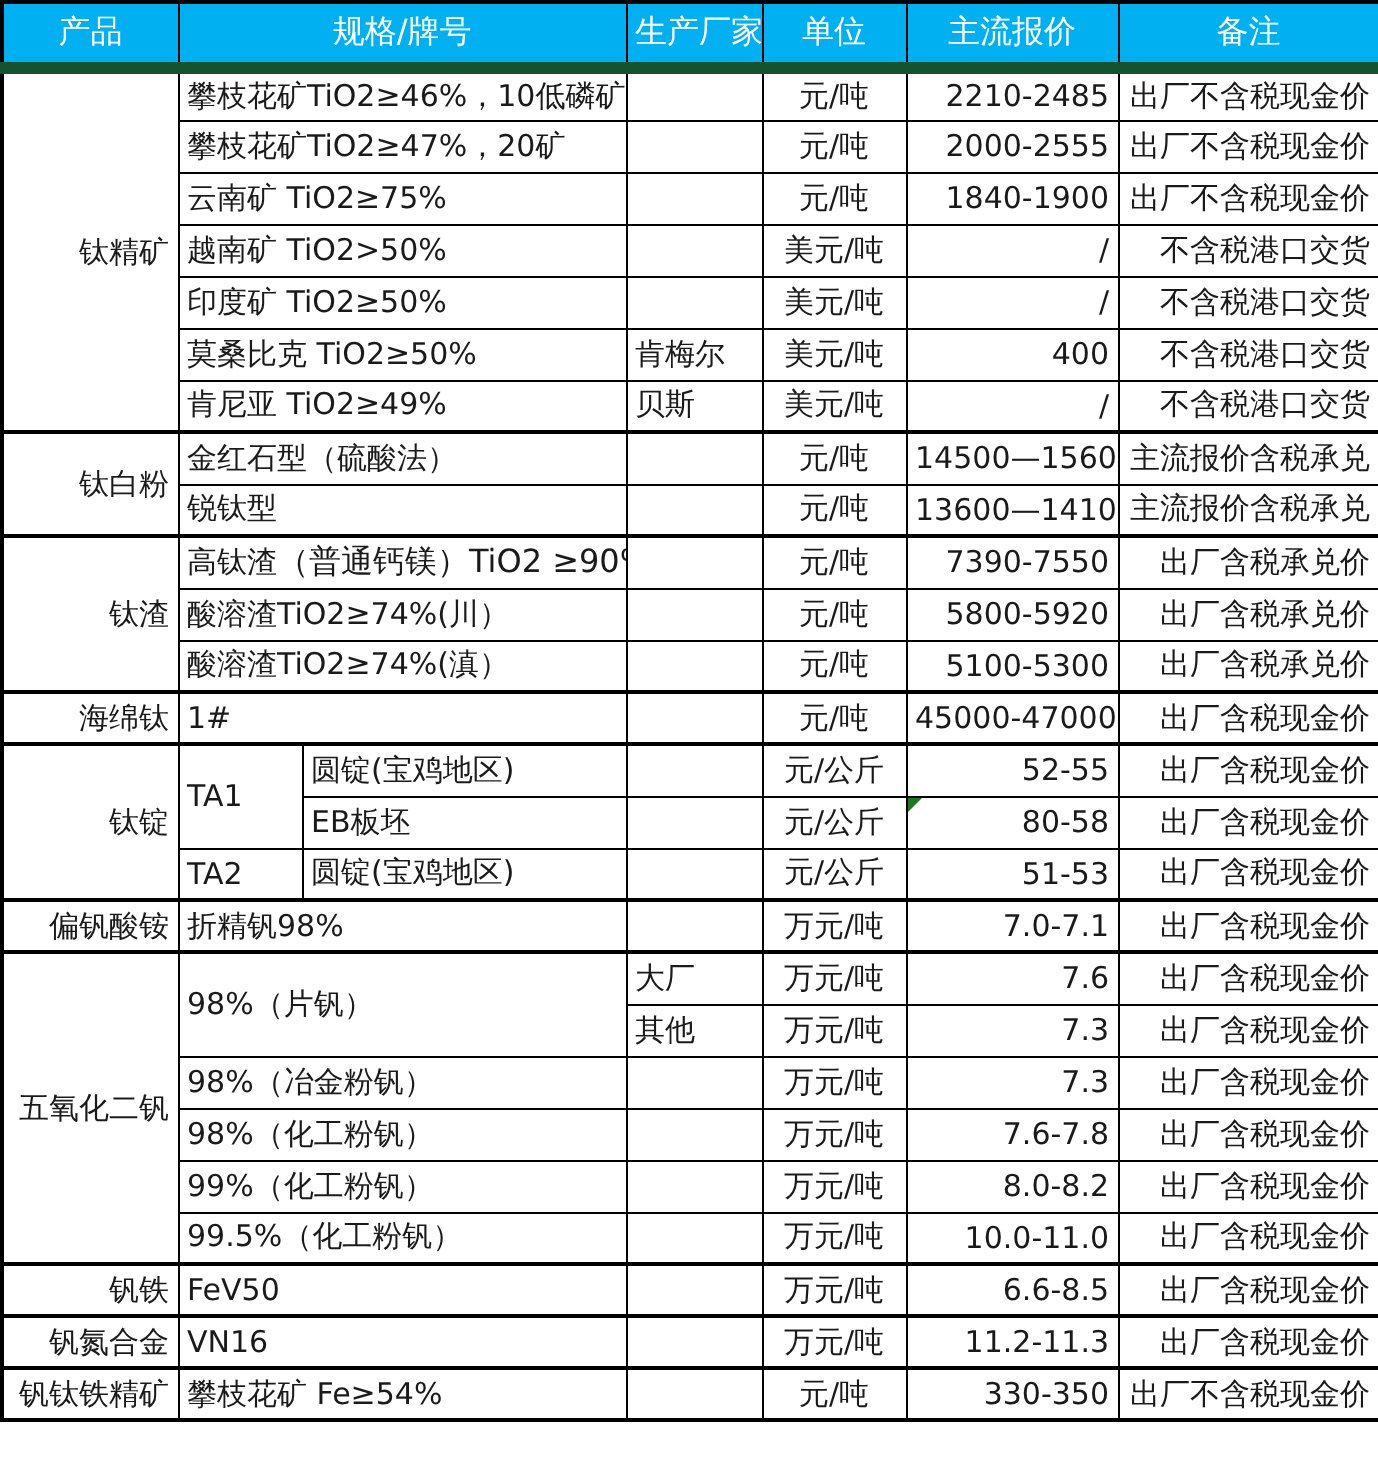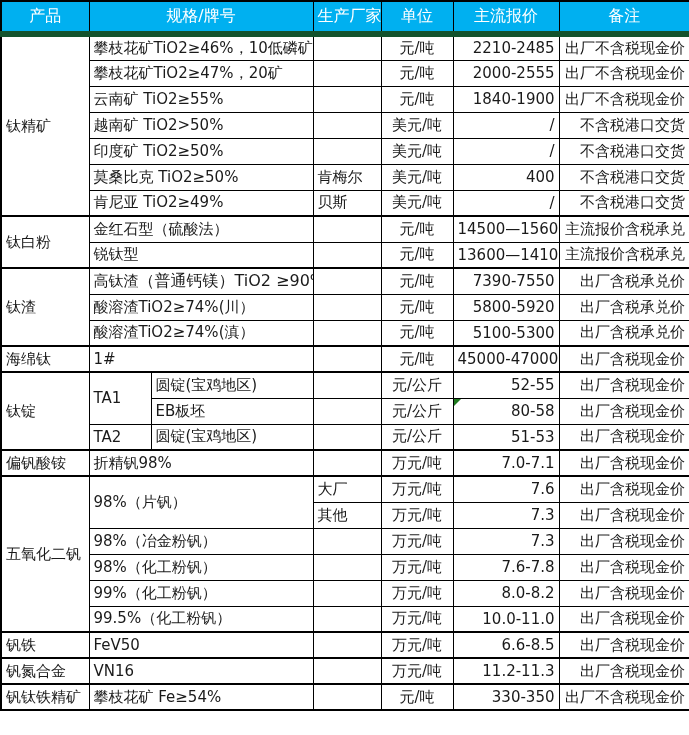--- a/index.html
+++ b/index.html
@@ -37,21 +37,21 @@
     font-weight: 500;
     text-align: center;
     border-bottom: 6px solid #14532d;
   }
   table.price-table td {
     height: 26px;
     font-size: 15px;
     color: #1a1a1a;
   }
   tr.group-start td { border-top: 2px solid #000; }
-  .c-product { text-align: left; }
+  .c-product { text-align: right; }
   .c-spec    { text-align: left; font-size: 14.5px; margin-left: 20px; }
   .c-maker   { text-align: left; }
   .c-unit    { text-align: center; margin-left: 26px; }
   .c-price   { text-align: right; font-size: 16px; position: relative; }
   .c-note    { text-align: right; }
   .spec-small { font-size: 16px; }
   .corner-marker {
     position: absolute;
     top: 0; left: 0;
     width: 0; height: 0;
@@ -93,21 +93,21 @@
           <td class="c-note">出厂不含税现金价</td>
         </tr>
         <tr>
           <td class="c-spec" colspan="2">攀枝花矿TiO2≥47%，20矿</td>
           <td class="c-maker"></td>
           <td class="c-unit">元/吨</td>
           <td class="c-price"><span>2000-2555</span></td>
           <td class="c-note">出厂不含税现金价</td>
         </tr>
         <tr>
-          <td class="c-spec" colspan="2">云南矿 TiO2≥55%</td>
+          <td class="c-spec" colspan="2">云南矿 TiO2≥75%</td>
           <td class="c-maker"></td>
           <td class="c-unit">元/吨</td>
           <td class="c-price"><span>1840-1900</span></td>
           <td class="c-note">出厂不含税现金价</td>
         </tr>
         <tr>
           <td class="c-spec" colspan="2">越南矿 TiO2&gt;50%</td>
           <td class="c-maker"></td>
           <td class="c-unit">美元/吨</td>
           <td class="c-price"><span>/</span></td>

